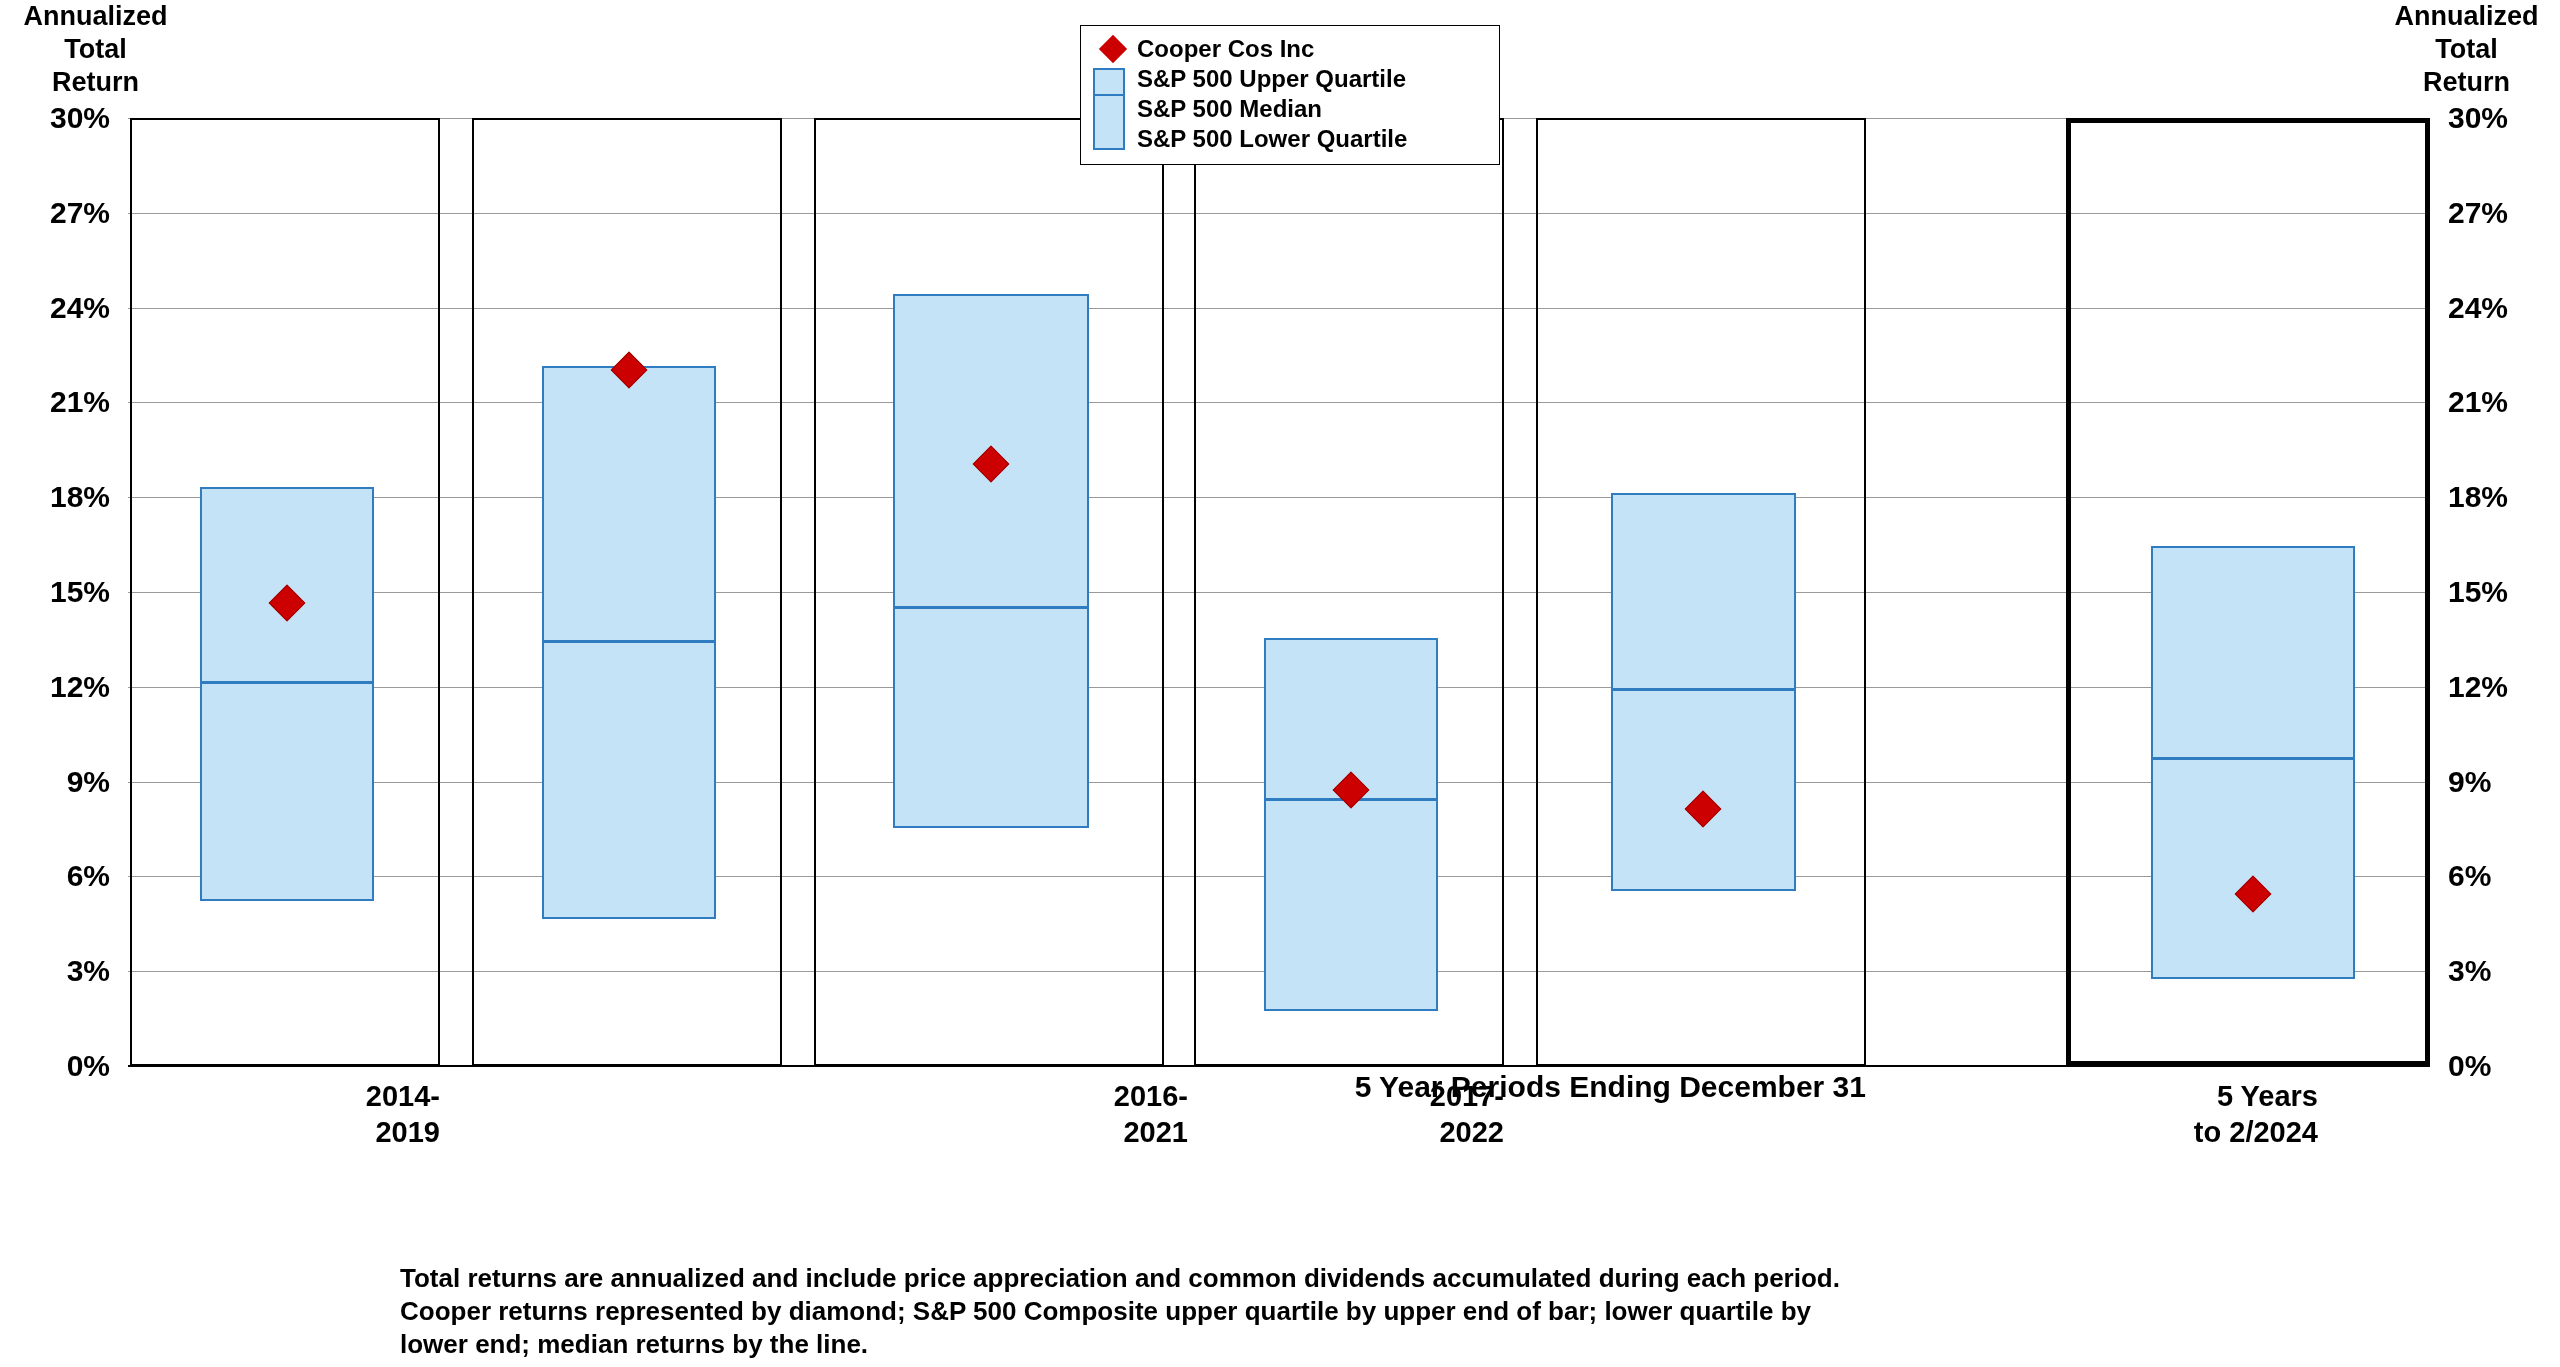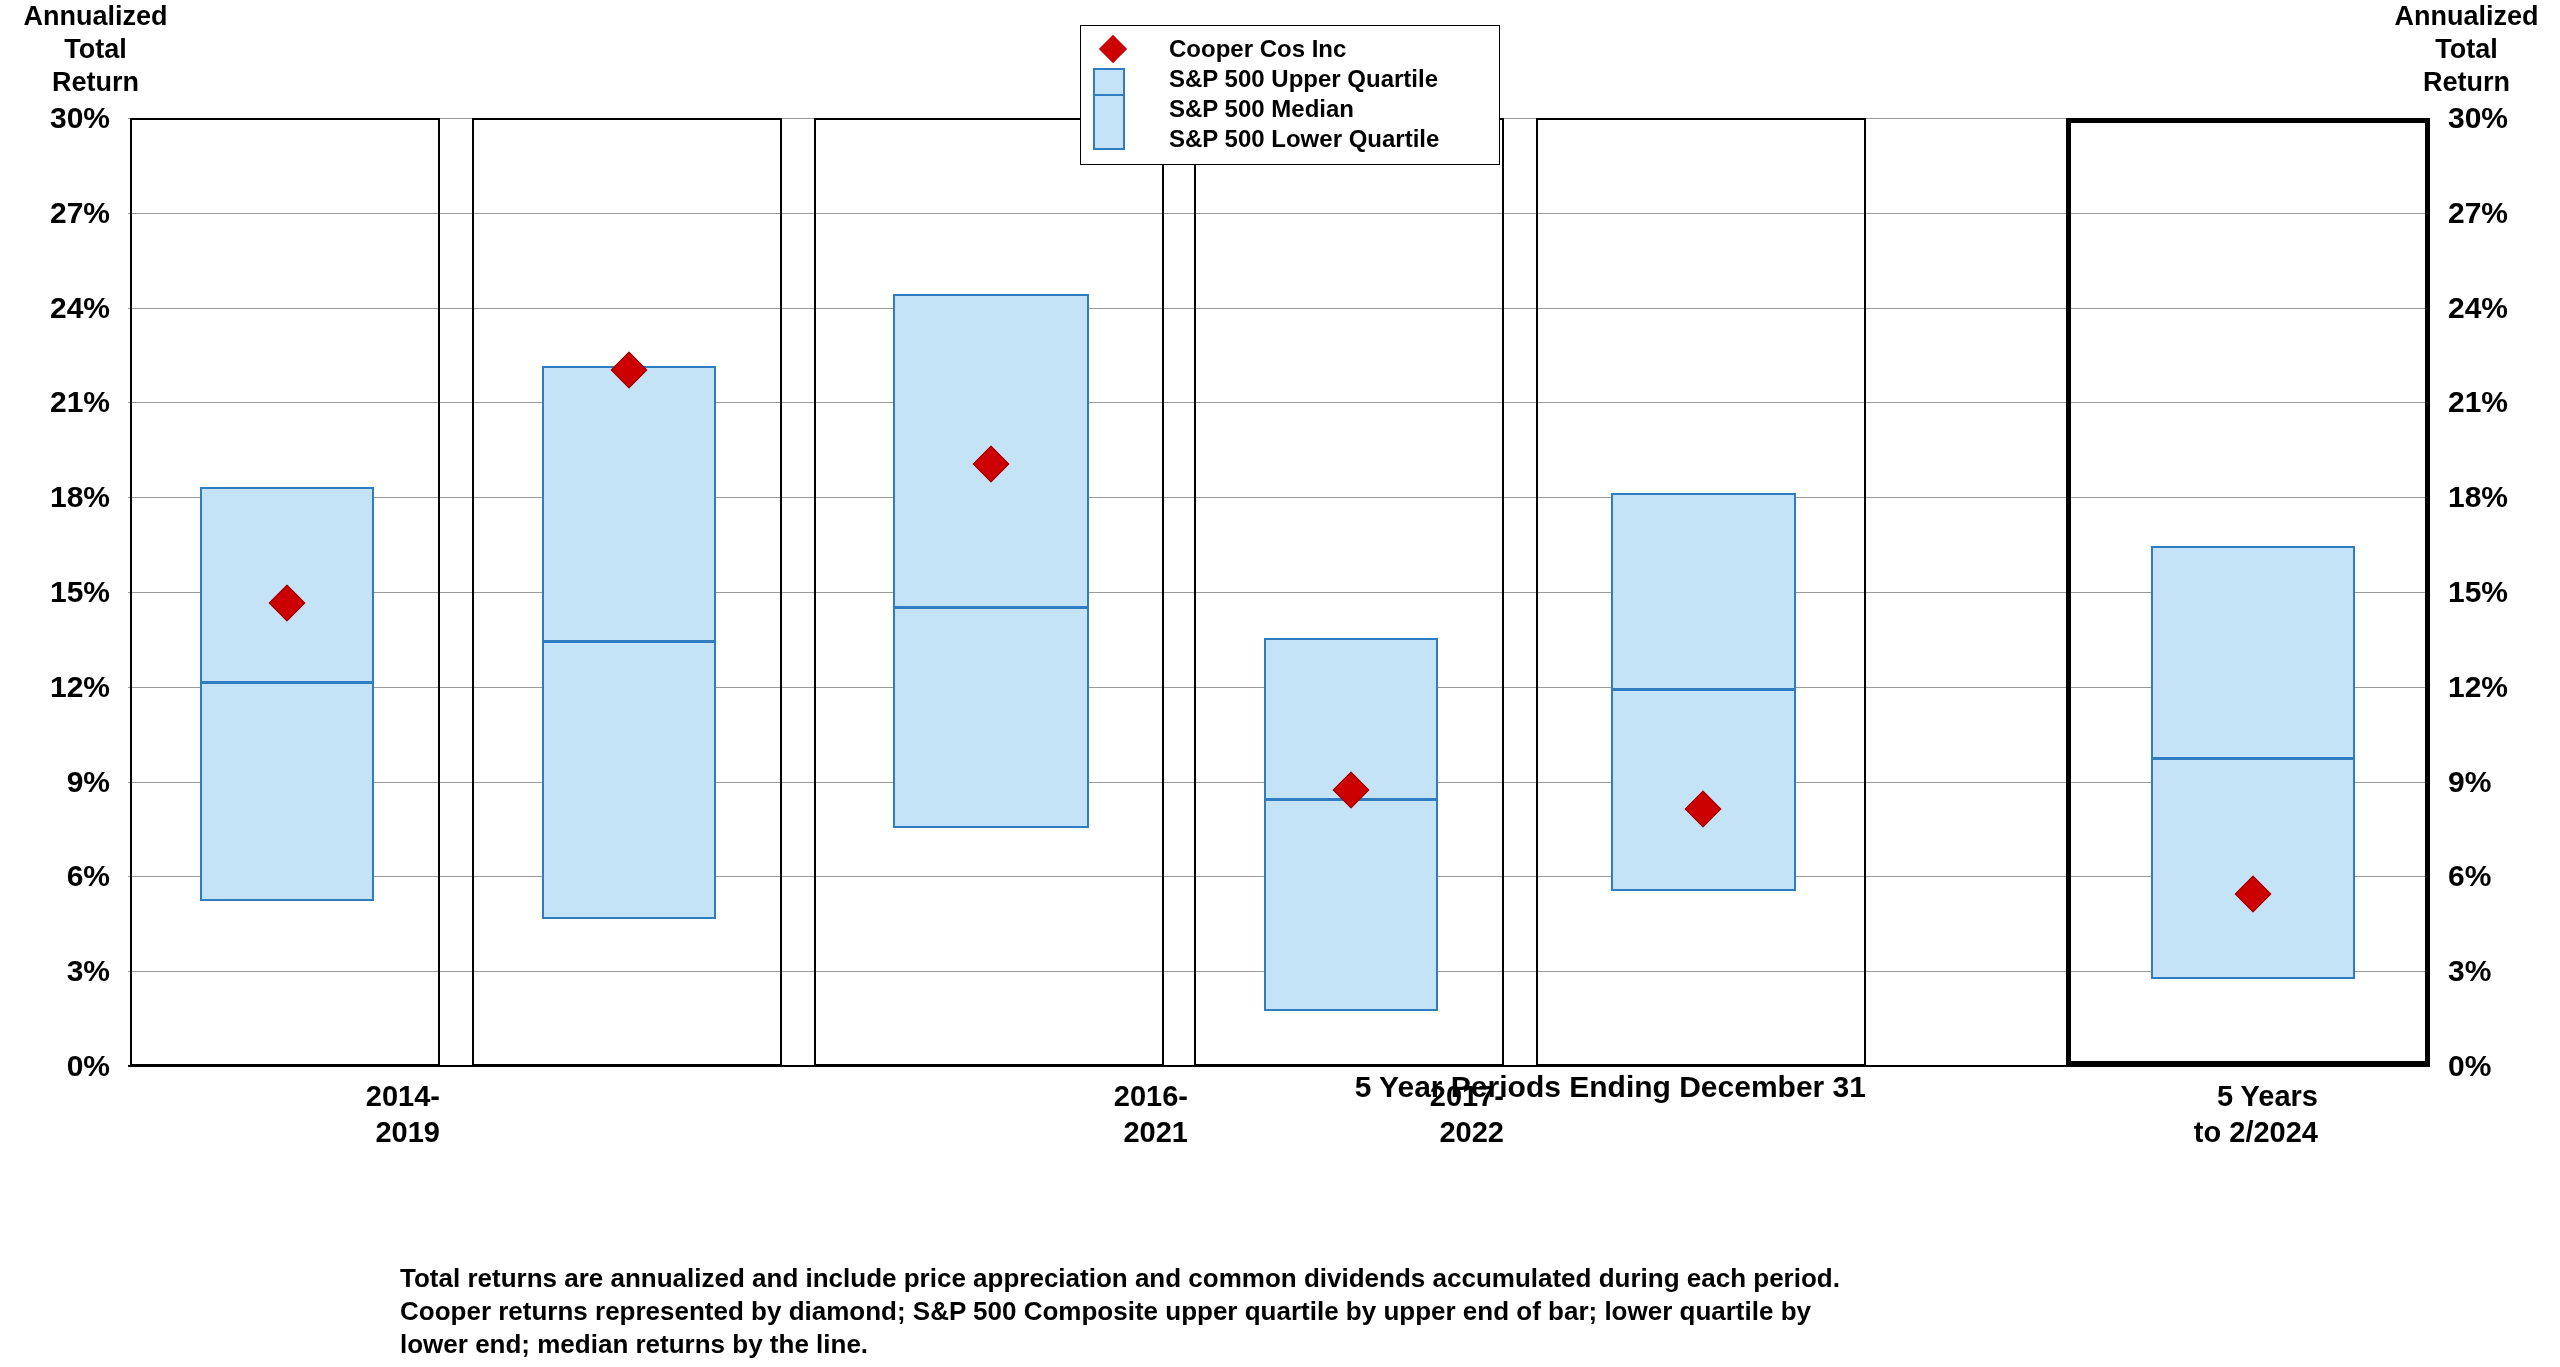--- a/index.html
+++ b/index.html
@@ -131,21 +131,20 @@
     width: 420px;
     background: #ffffff;
     border: 1px solid #000;
     box-sizing: border-box;
     padding: 8px 10px 10px 10px;
   }
   .legend-row {
     display: flex;
     align-items: center;
     height: 30px;
-    gap: 32px;
   }
   .legend-row .lbl {
     font-size: 24px;
     color: #000;
     margin-left: 10px;
     white-space: nowrap;
     font-weight: bold;
   }
   .legend-row.first .lbl { font-weight: bold; }
   .legend-diamond {

